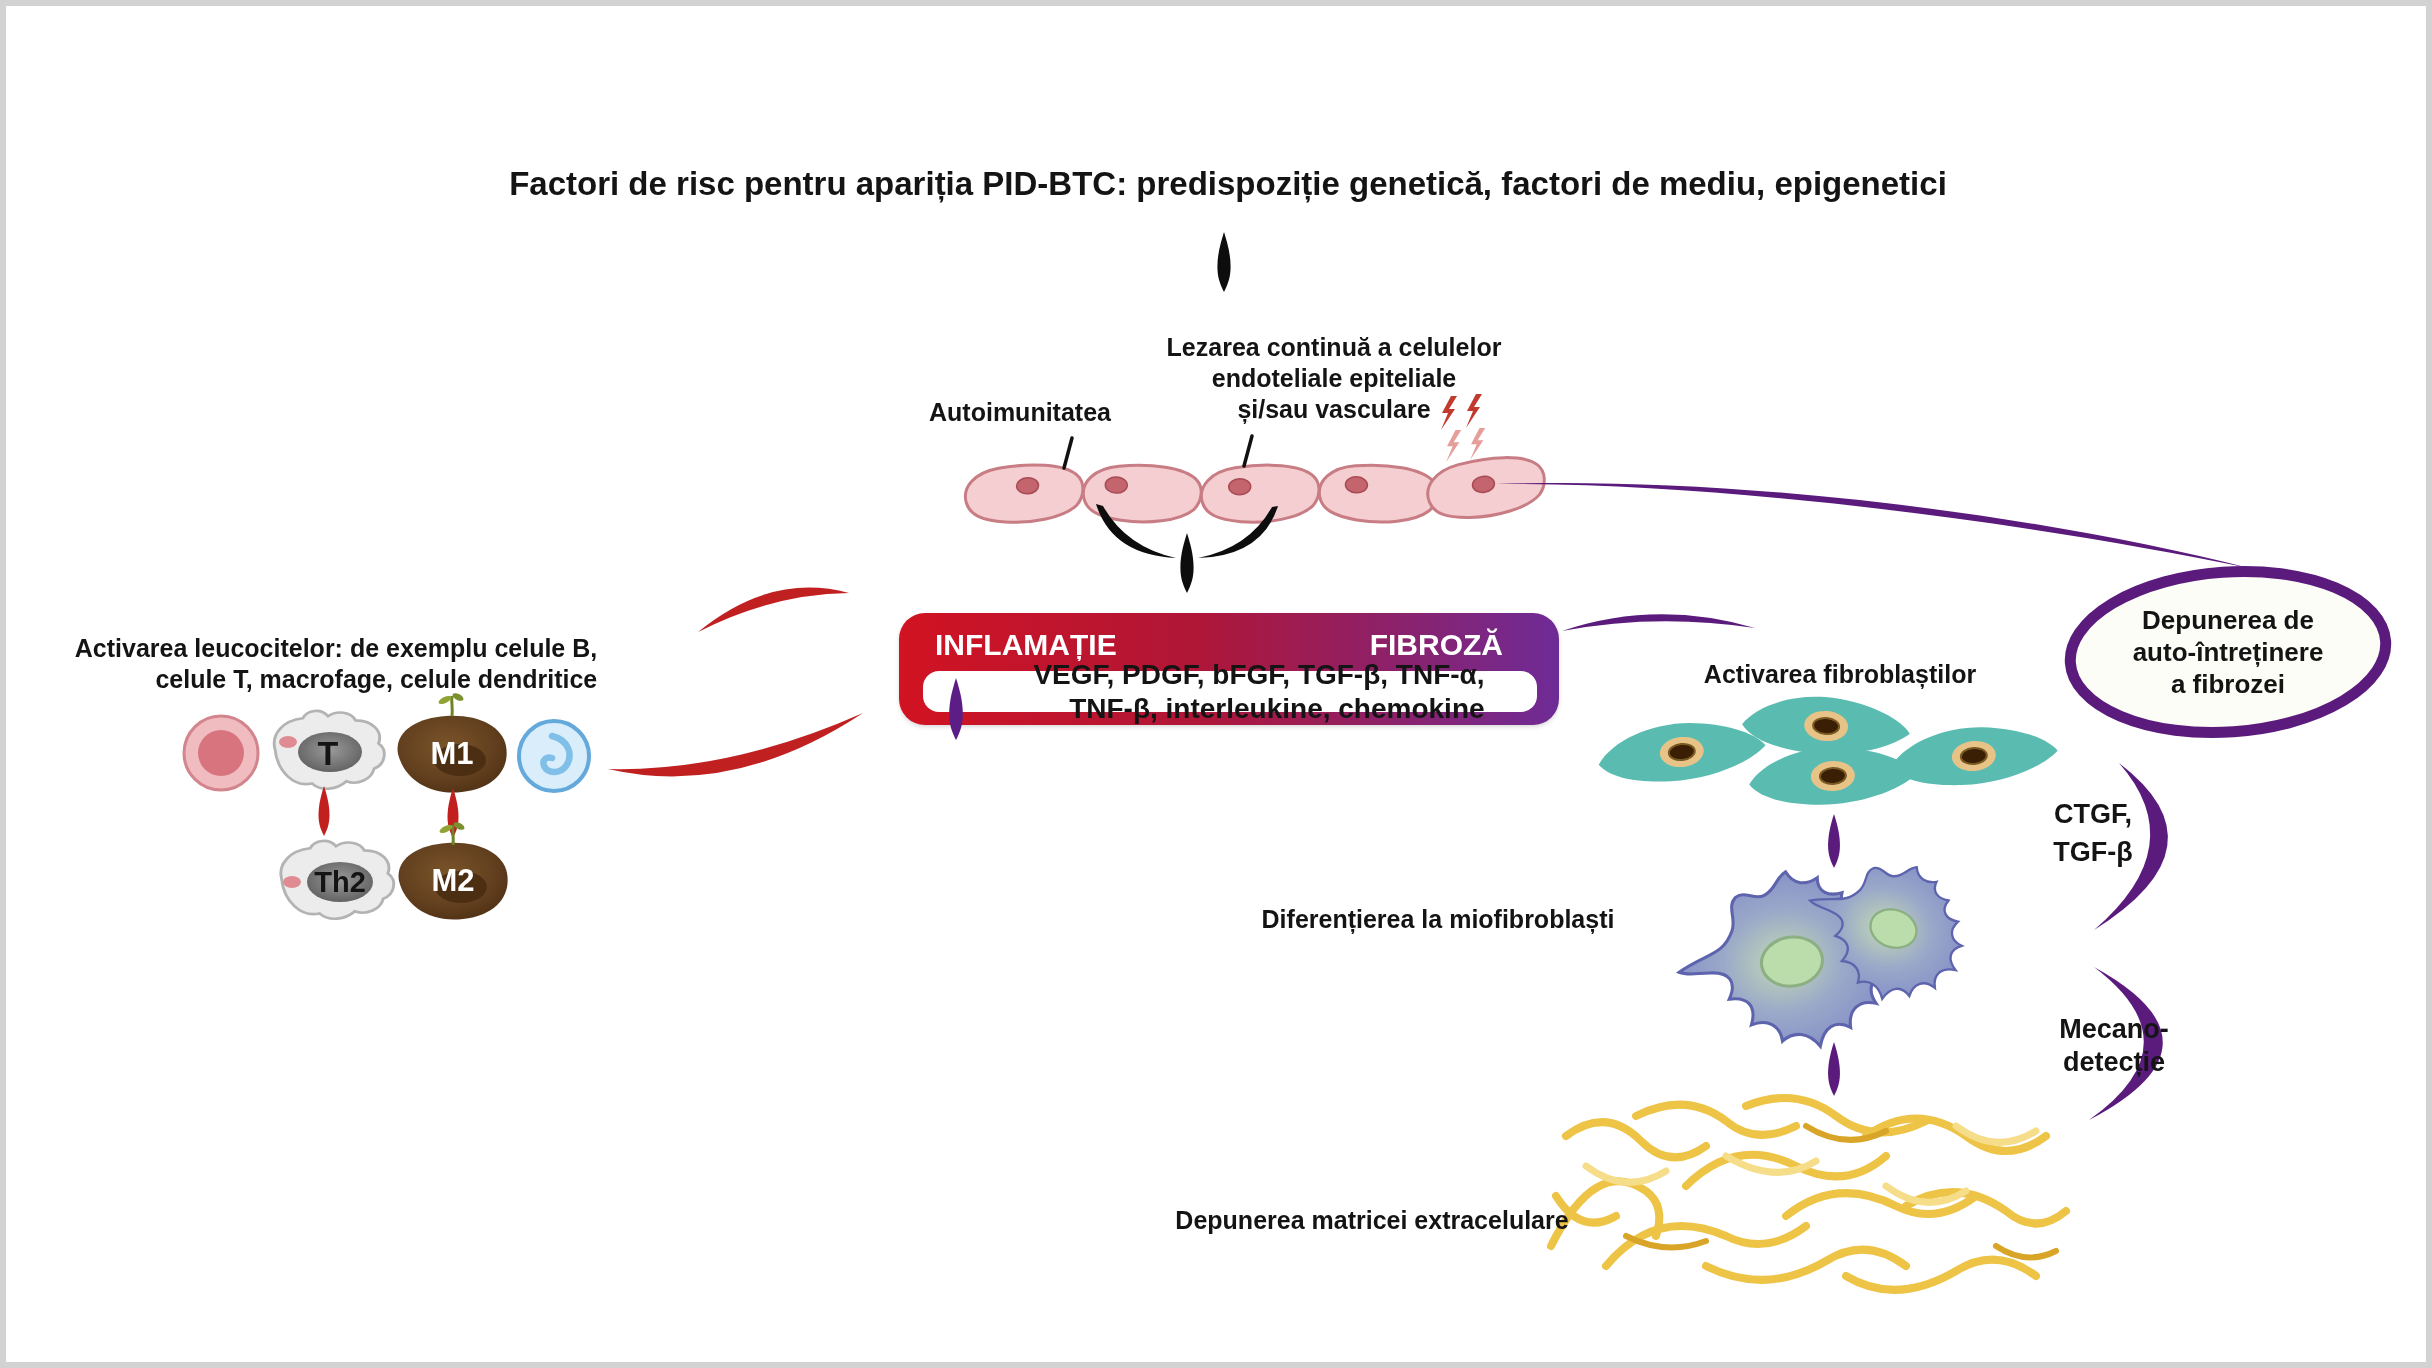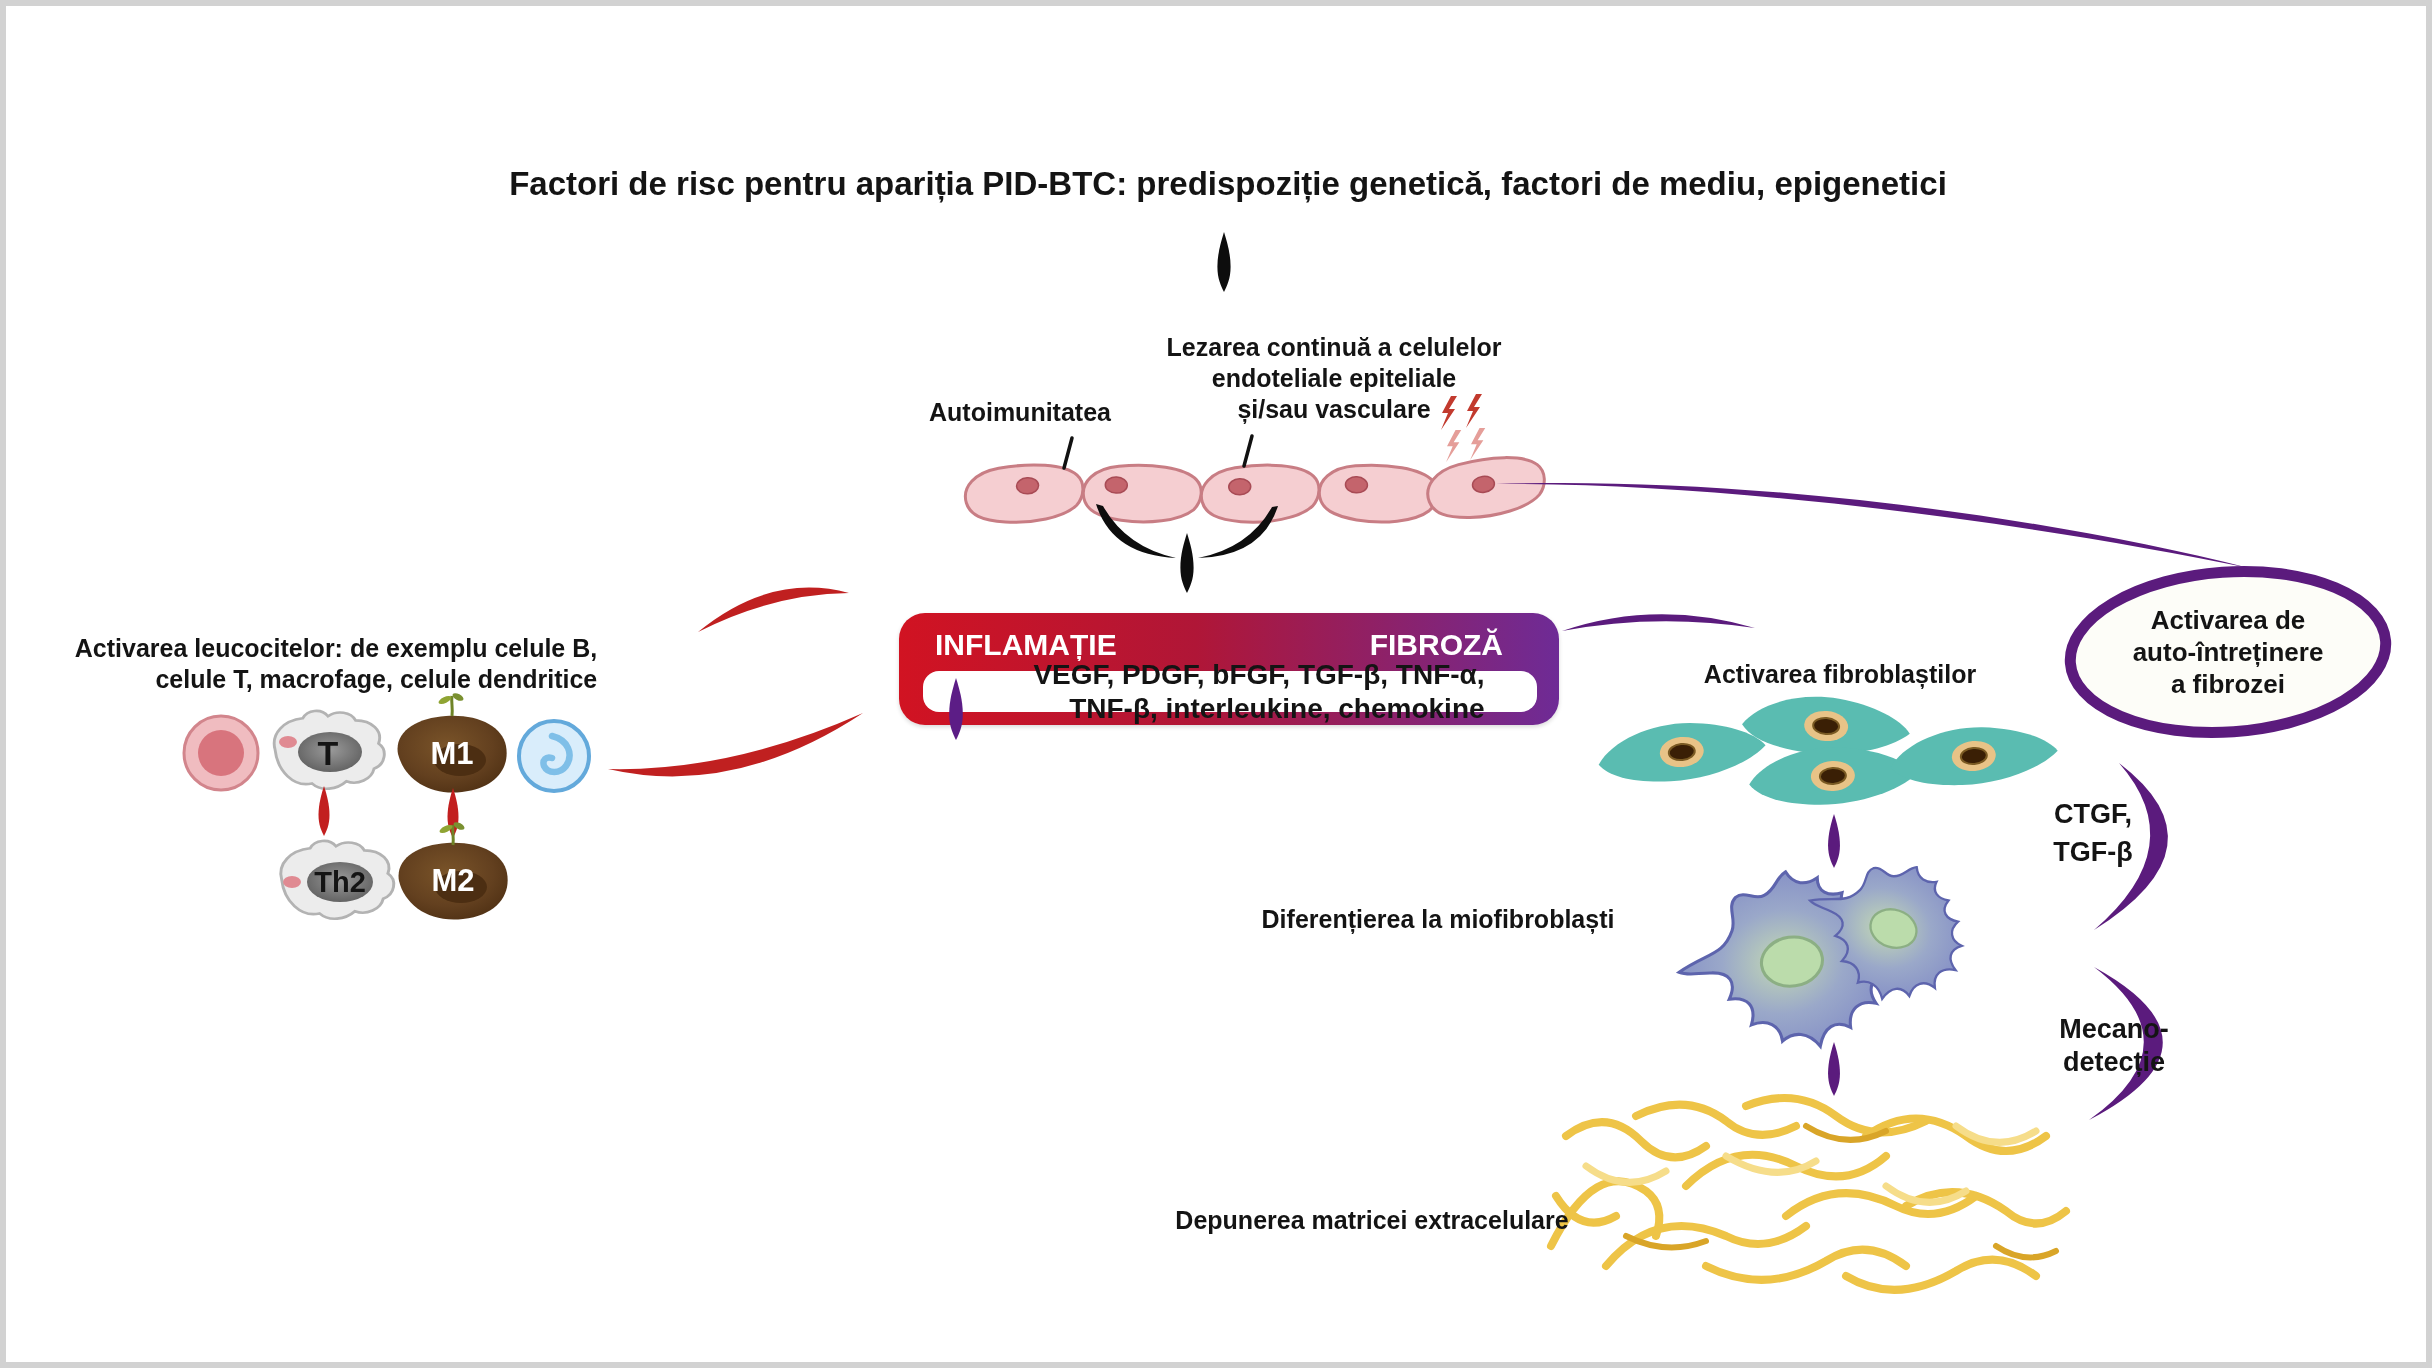--- a/index.html
+++ b/index.html
@@ -221,21 +221,21 @@
 
   <div class="labels">
     <div class="lbl" style="left:1222px;top:178px;font-size:33px;width:1500px;">Factori de risc pentru apariția PID-BTC: predispoziție genetică, factori de mediu, epigenetici</div>
     <div class="lbl" style="left:1305px;top:372px;margin-left:23px;">Lezarea continuă a celulelor
 endoteliale epiteliale
 și/sau vasculare</div>
     <div class="lbl" style="left:1014px;top:406px;text-align:center;">Autoimunitatea</div>
     <div class="lbl" style="left:330px;top:658px;text-align:right;">Activarea leucocitelor: de exemplu celule B,
 celule T, macrofage, celule dendritice</div>
     <div class="lbl" style="left:1834px;top:668px;">Activarea fibroblaștilor</div>
-    <div class="lbl" style="left:2222px;top:646px;font-size:26px;">Activarea de
+    <div class="lbl" style="left:2222px;top:646px;font-size:26px;">Depunerea de
 auto-întreținere
 a fibrozei</div>
     <div class="lbl" style="left:2087px;top:828px;font-size:27px;line-height:1.4;">CTGF,
 TGF-β</div>
     <div class="lbl" style="left:1432px;top:913px;">Diferențierea la miofibroblaști</div>
     <div class="lbl" style="left:2108px;top:1040px;font-size:27px;">Mecano-
 detecție</div>
     <div class="lbl" style="left:1366px;top:1214px;">Depunerea matricei extracelulare</div>
     <div class="lbl" style="left:322px;top:747px;font-size:34px;">T</div>
     <div class="lbl" style="left:334px;top:877px;font-size:29px;">Th2</div>

